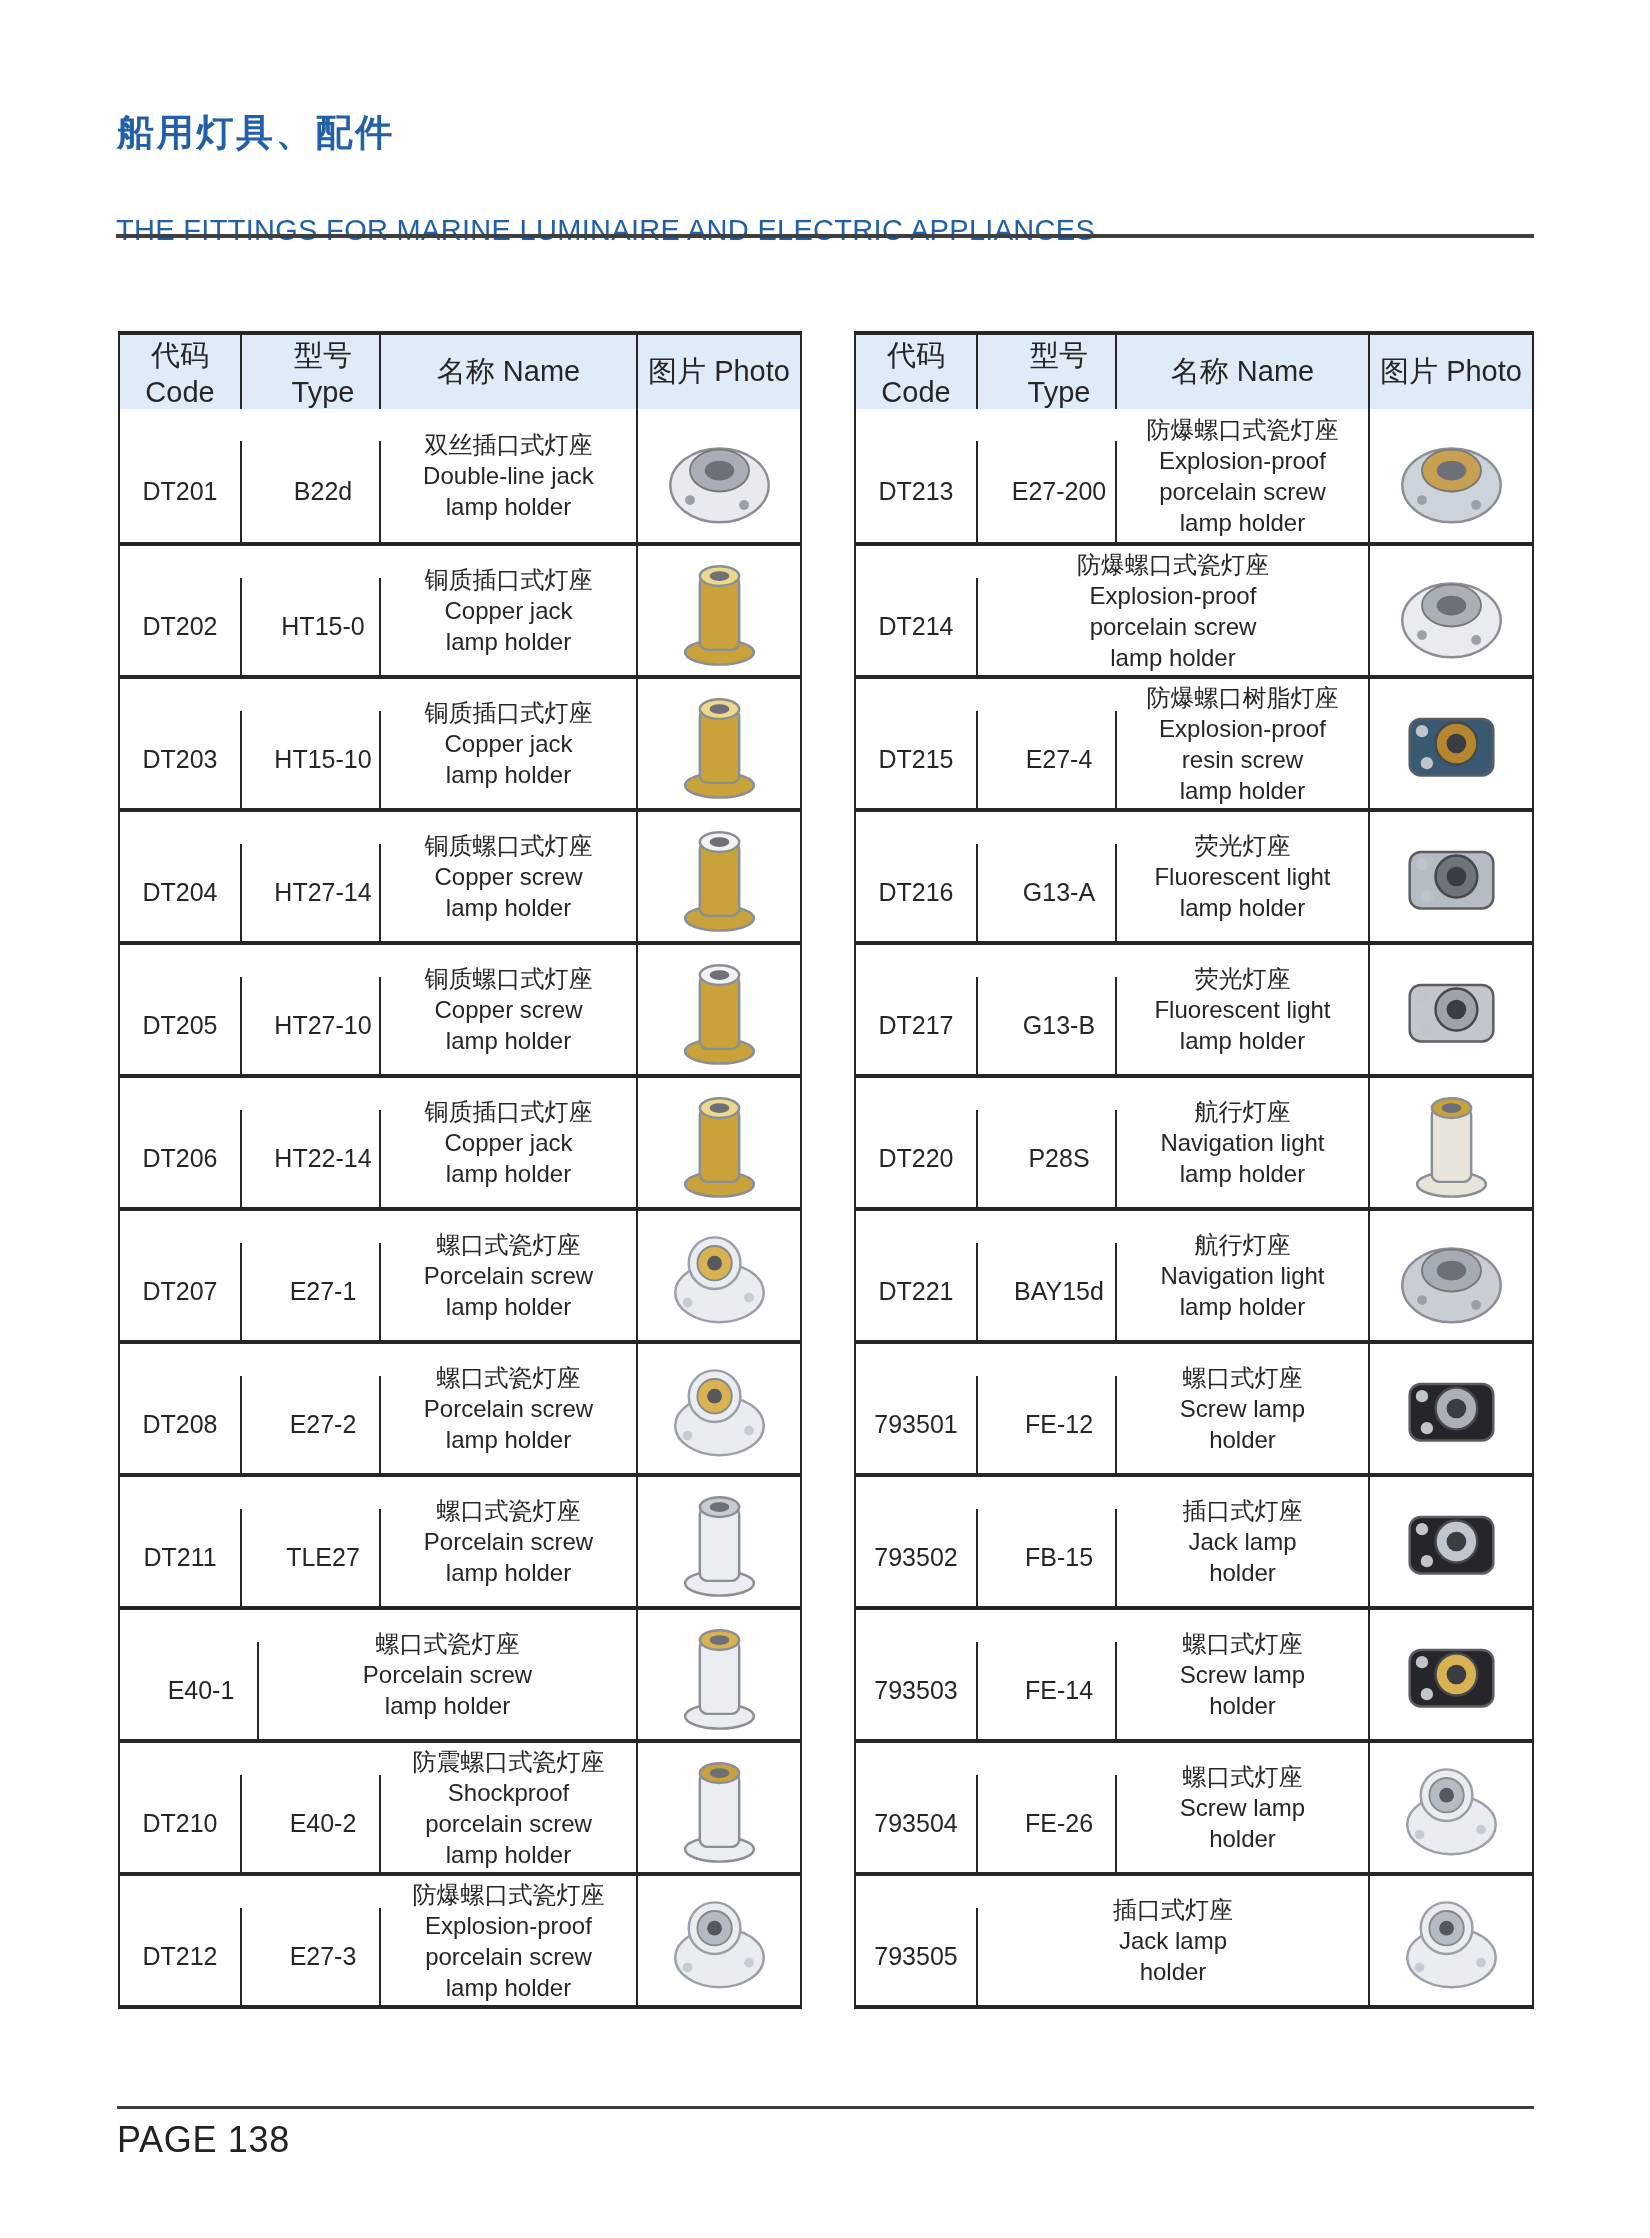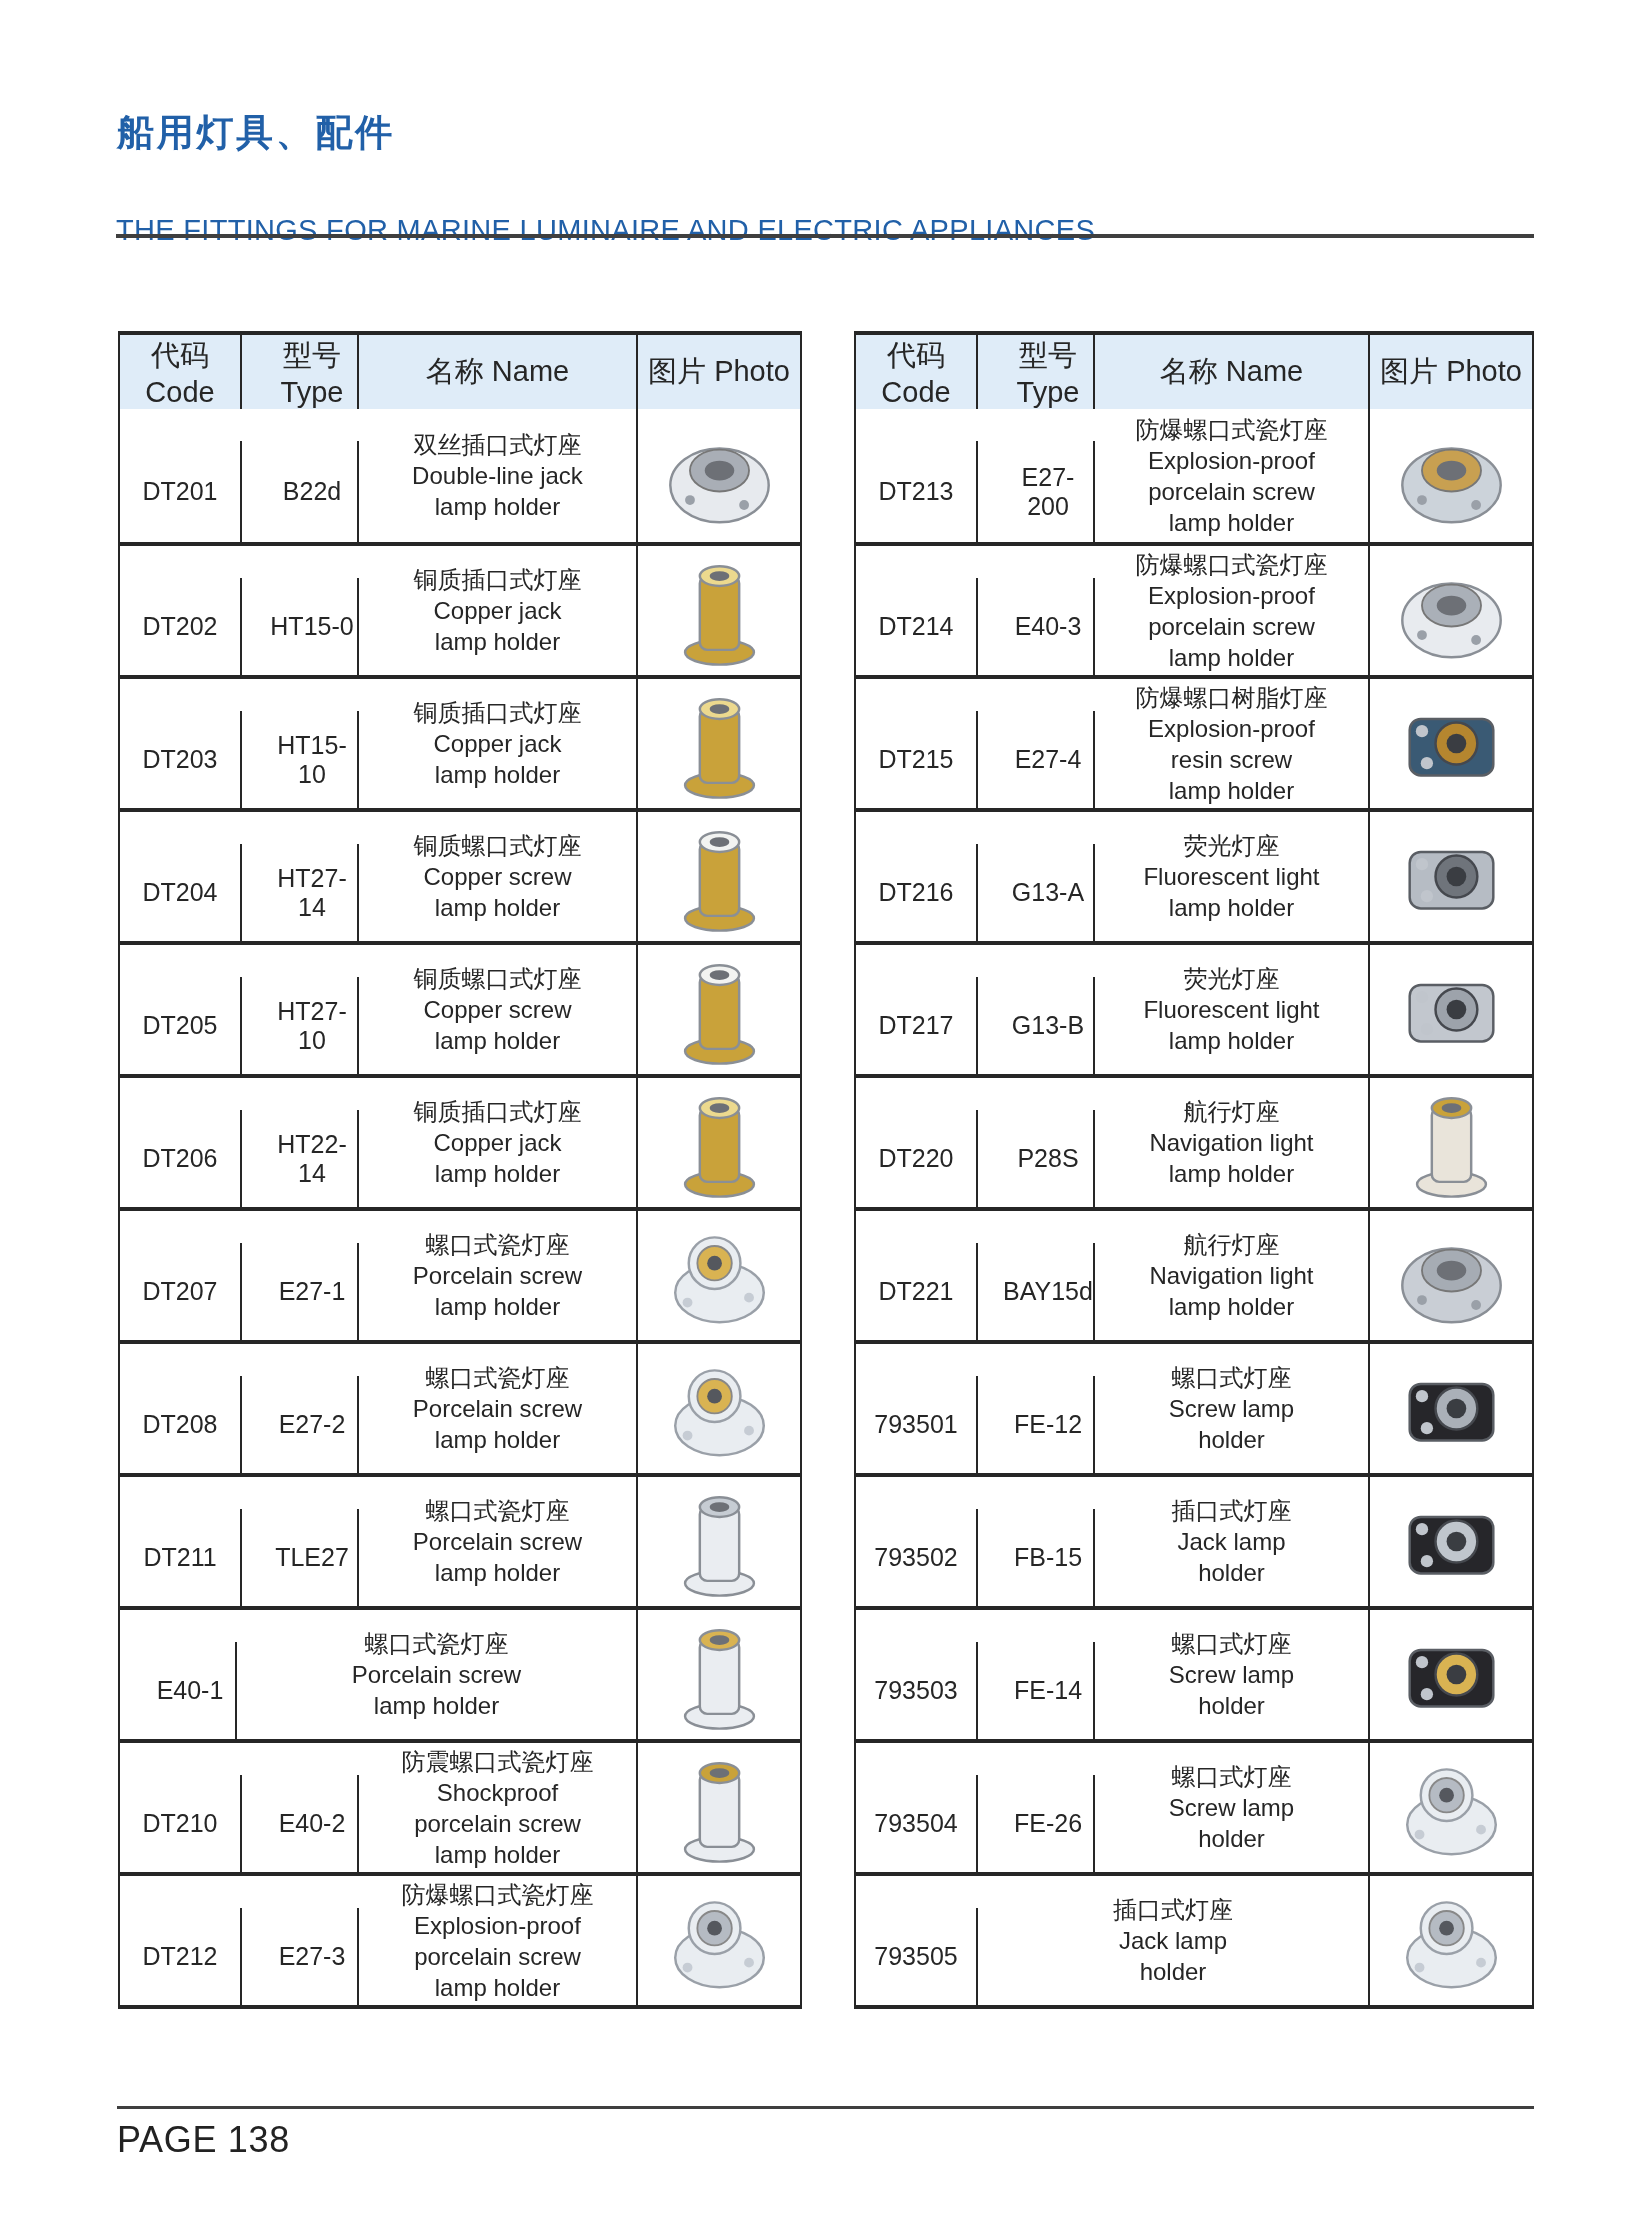--- a/index.html
+++ b/index.html
@@ -41,21 +41,21 @@
   .thead{display:flex;height:74px;background:var(--headbg);}
   .row{display:flex;height:133px;box-sizing:border-box;background:#ffffff;}
   .tbody .row + .row{border-top:4px solid var(--border);}
   .th,.td{
     display:flex;align-items:center;justify-content:center;
     box-sizing:border-box;border-right:2px solid var(--border);
     text-align:center;min-width:0;
   }
   .th:last-child,.td:last-child{border-right:none;}
   .col-code{width:122px;flex:none;}
-  .col-type{width:117px;flex:none;padding-left:25px;}
+  .col-type{width:139px;flex:none;padding-left:25px;}
   .col-photo{width:162px;flex:none;}
   .col-name{flex:1;}
   .th{font-size:29px;color:var(--text);}
   .cell-code,.cell-type{font-size:25px;margin-top:32px;}
   .td.col-name{flex-direction:column;line-height:31px;font-size:24px;padding:0 5.3px;}
   .name-en{white-space:pre-line;}
   .photo{width:123px;height:123px;}
   .photo svg{width:100%;height:100%;display:block;}
 </style>
 </head>
@@ -350,21 +350,20 @@
                 <ellipse cx="50" cy="46" rx="12" ry="8" fill="#6d7076"></ellipse>
                 <circle cx="26" cy="70" r="4" fill="#9aa0a8"></circle>
                 <circle cx="70" cy="74" r="4" fill="#9aa0a8"></circle>
               </svg>
             </div>
     </div>
   </div>
 
   <div class="row">
     <div class="td col-code cell-code">DT214</div>
-    <div class="td col-type cell-type">E40-3</div>
     <div class="td col-name">
       <div class="name-zh">防爆螺口式瓷灯座</div>
       <div class="name-en">Explosion-proof
 porcelain screw
 lamp holder</div>
     </div>
     <div class="td col-photo">
       <div class="photo">
               <svg viewBox="0 0 100 100" xmlns="http://www.w3.org/2000/svg">
                 <ellipse cx="50" cy="58" rx="40" ry="30" fill="#e8ebef" stroke="#8a8f96" stroke-width="2"></ellipse>

